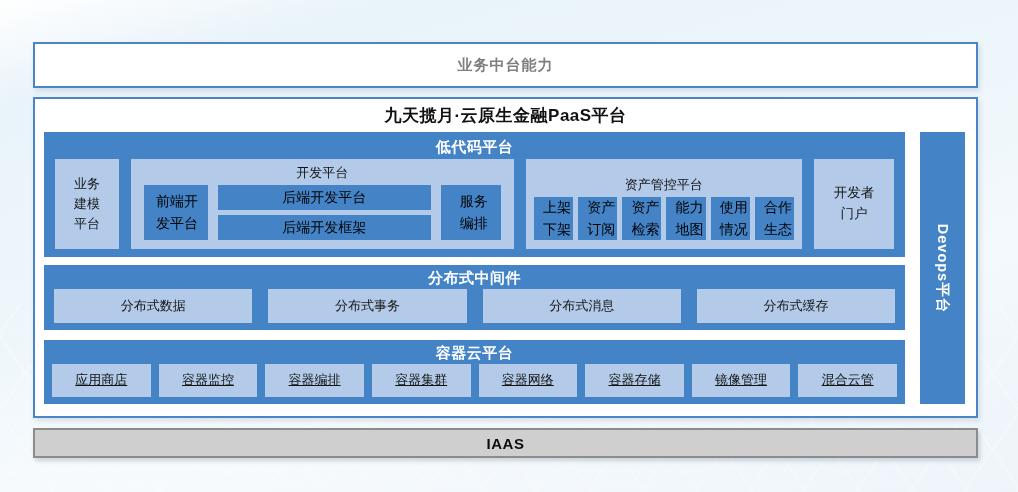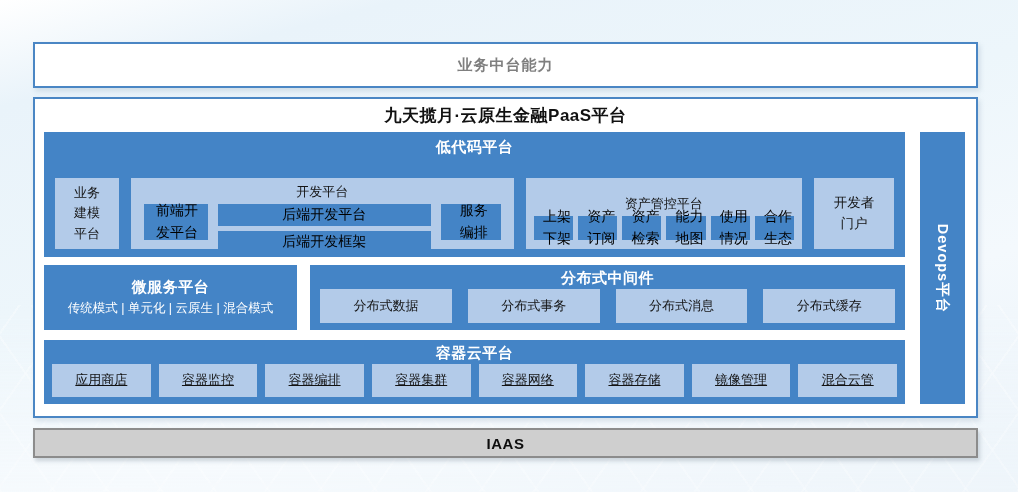--- a/index.html
+++ b/index.html
@@ -63,21 +63,21 @@
     text-align:center; line-height:1.55; min-width:0;
   }
   .txt-w { color:#000000; font-size:14px;text-align:right; }
   .txt-d { color:#141414; font-size:13px; }
 
   
   .row-lowcode {
     height:125px; display:flex; flex-direction:column;
     padding:3px 11px 8px; margin-bottom:8px;
   }
-  .lowcode-body { flex:1; display:flex; gap:12px; min-height:0;margin-top:19px; }
+  .lowcode-body { flex:1; display:flex; gap:12px; min-height:0; }
   .biz-box   { width:64px; padding:0 15px; }
   .dev-panel   { flex:381; display:flex; flex-direction:column; padding:2px 13px 9px; min-width:0; }
   .dev-body    { flex:1; display:flex; gap:10px; min-height:0; }
   .frontend-box{ width:64px; padding:0 10px; }
   .backend-col { flex:1; display:flex; flex-direction:column; gap:5px; min-width:0; }
   .backend-box { flex:1; }
   .orch-box    { width:60px; padding:0 13px; }
   .asset-panel { flex:278; display:flex; flex-direction:column; padding:14px 8px 9px; min-width:0; }
   .asset-body  { flex:1; display:flex; gap:5px; min-height:0; }
   .asset-box   { flex:1; padding:0 2px; }
@@ -165,24 +165,20 @@
                 <div class="cbox blue txt-w asset-box">使用情况</div>
                 <div class="cbox blue txt-w asset-box">合作生态</div>
               </div>
             </div>
 
             <div class="cbox light txt-d portal-box">开发者门户</div>
           </div>
         </div>
 
         <div class="row-mid">
-          <div class="micro-box blue">
-            <div class="micro-title">微服务平台</div>
-            <div class="micro-modes">传统模式 | 单元化 | 云原生 | 混合模式</div>
-          </div>
           <div class="mw-box blue">
             <div class="sec-title mw-title">分布式中间件</div>
             <div class="mw-body">
               <div class="cbox light txt-d mw-item">分布式数据</div>
               <div class="cbox light txt-d mw-item">分布式事务</div>
               <div class="cbox light txt-d mw-item">分布式消息</div>
               <div class="cbox light txt-d mw-item">分布式缓存</div>
             </div>
           </div>
         </div>

